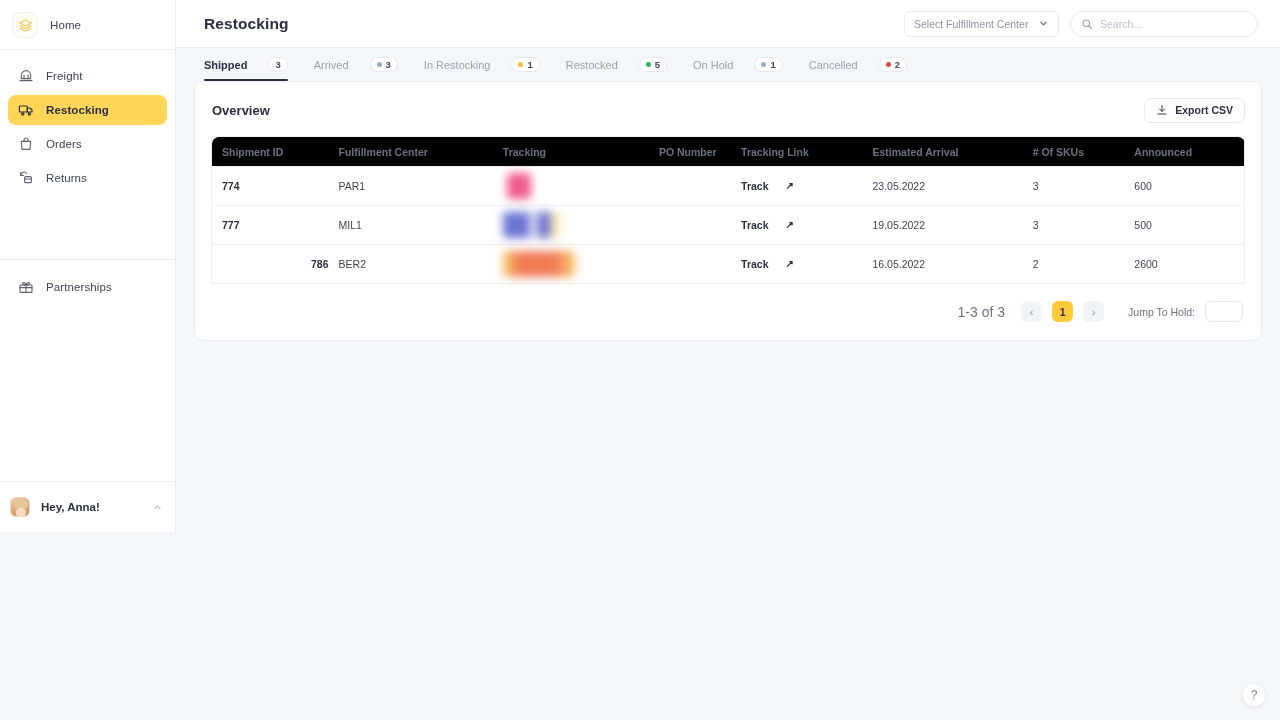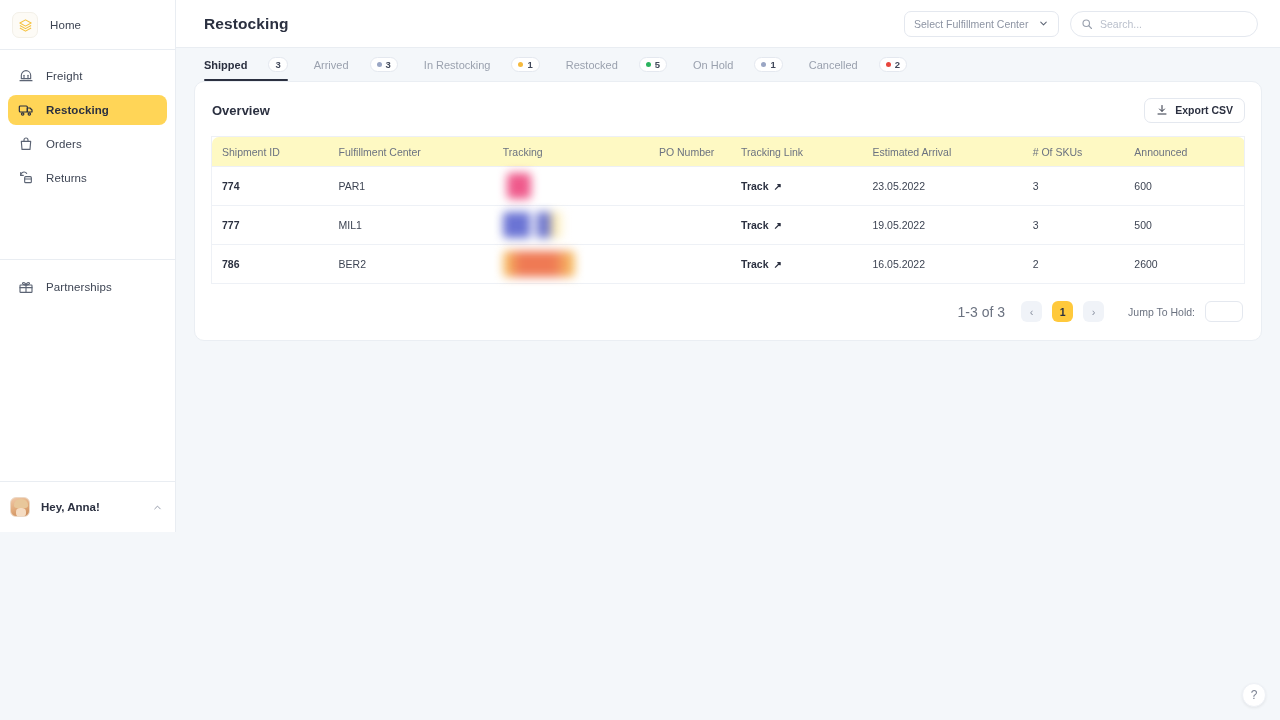--- a/index.html
+++ b/index.html
@@ -149,39 +149,39 @@
   .btn-export {
     margin-left: auto; height: 25px;
     border: 1px solid #e4e8ef; border-radius: 7px; background: #fff;
     display: flex; align-items: center; gap: 7px; padding: 0 11px;
     font-size: 10.5px; font-weight: 700; color: #2b3040; cursor: pointer;
     font-family: "Liberation Sans", sans-serif;
   }
 
   table { width: 100%; border-collapse: collapse; table-layout: fixed; }
   thead th {
-    text-align: left; font-size: 10.5px; font-weight: 400; color: #6b7280;
-    background: #fef9c3; height: 30px; padding: 0 0 0 10px;
+    text-align: left; font-size: 10.5px; font-weight: 700; color: #6b7280;
+    background: #000000; height: 30px; padding: 0 0 0 10px;
     border-top: 1px solid #edf0f5; border-bottom: 1px solid #edf0f5;
   }
   thead th:first-child { border-left: 1px solid #edf0f5; border-radius: 7px 0 0 0; }
   thead th:last-child { border-right: 1px solid #edf0f5; border-radius: 0 7px 0 0; }
   tbody td {
     font-size: 10.5px; color: #3d4453; height: 39px; padding: 0 0 0 10px;
     border-bottom: 1px solid #eef1f6;
   }
   tbody td:first-child { border-left: 1px solid #eef1f6; font-weight: 700; color: #2b3040; }
   tbody td:last-child { border-right: 1px solid #eef1f6; }
   tbody tr:last-child td { border-bottom: 1px solid #eef1f6; }
-  tbody tr:last-child td:first-child { border-radius: 0 0 0 7px; }
+  tbody tr:last-child td:first-child { border-radius: 0 0 0 7px; text-align: right; }
   tbody tr:last-child td:last-child { border-radius: 0 0 7px 0; }
 
   .track-link {
     font-size: 10.5px; font-weight: 700; color: #2b3040;
-    display: inline-flex; align-items: flex-end; gap: 5px; cursor: pointer;
+    display: inline-flex; align-items: flex-start; gap: 17px; cursor: pointer;
   }
   .arrow-ne { font-size: 10px; color: #2b3040; }
 
   .logo-blur { height: 26px; border-radius: 4px; filter: blur(5px); }
   .logo-pink { width: 24px; background: #ef5a8c; margin-left: 4px; }
   .logo-blue { width: 62px; background: linear-gradient(90deg,#6b74d4 0%,#6b74d4 42%,#ffffff 46%,#ffffff 52%,#7078cf 56%,#7078cf 74%, #fbe6a0 80%, #ffffff 100%); }
   .logo-orange { width: 72px; background: linear-gradient(90deg,#f8c96a 0%,#ef7a54 24%,#ef7a54 70%,#f8c96a 100%); }
 
   
   .pagination {

